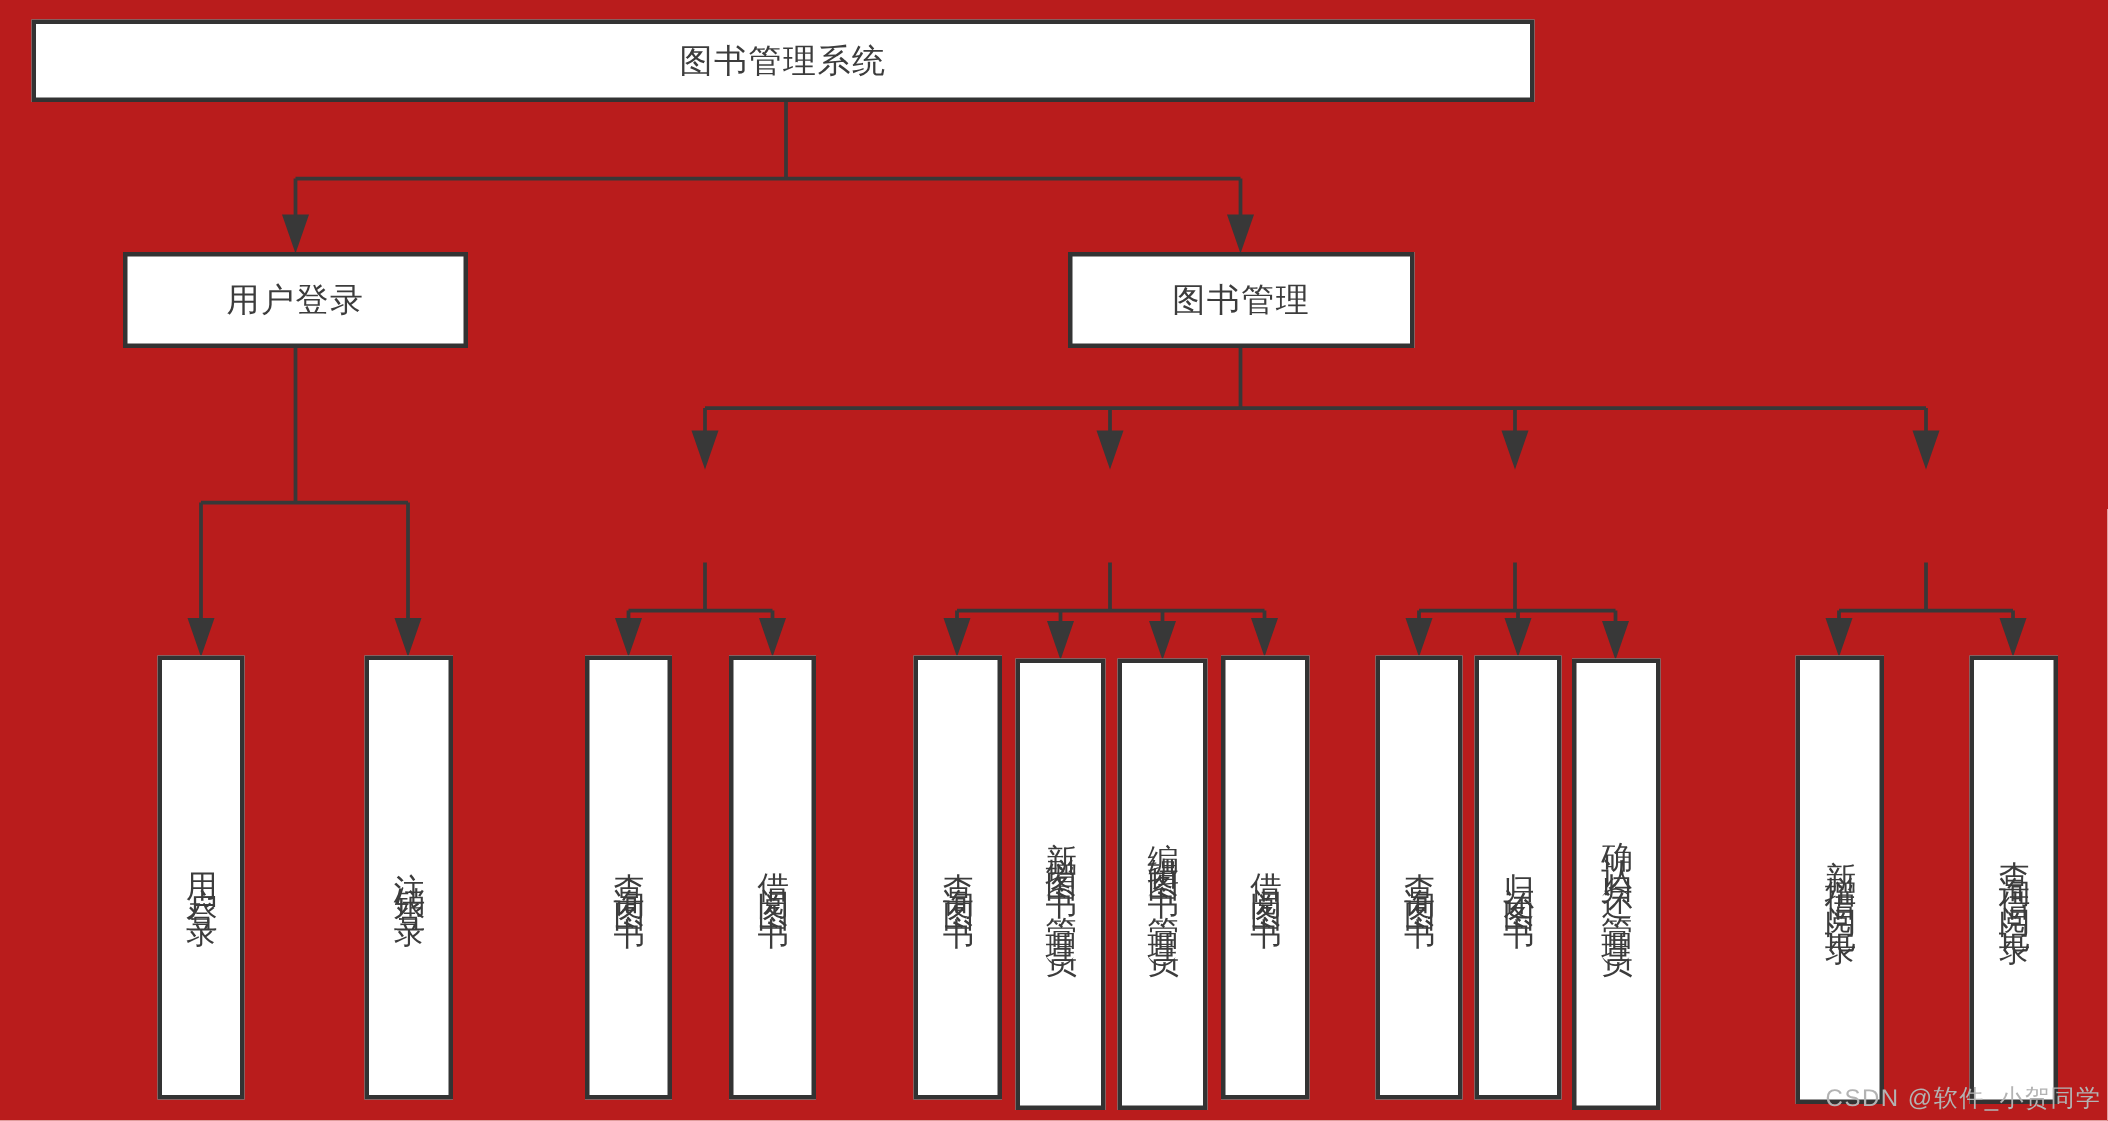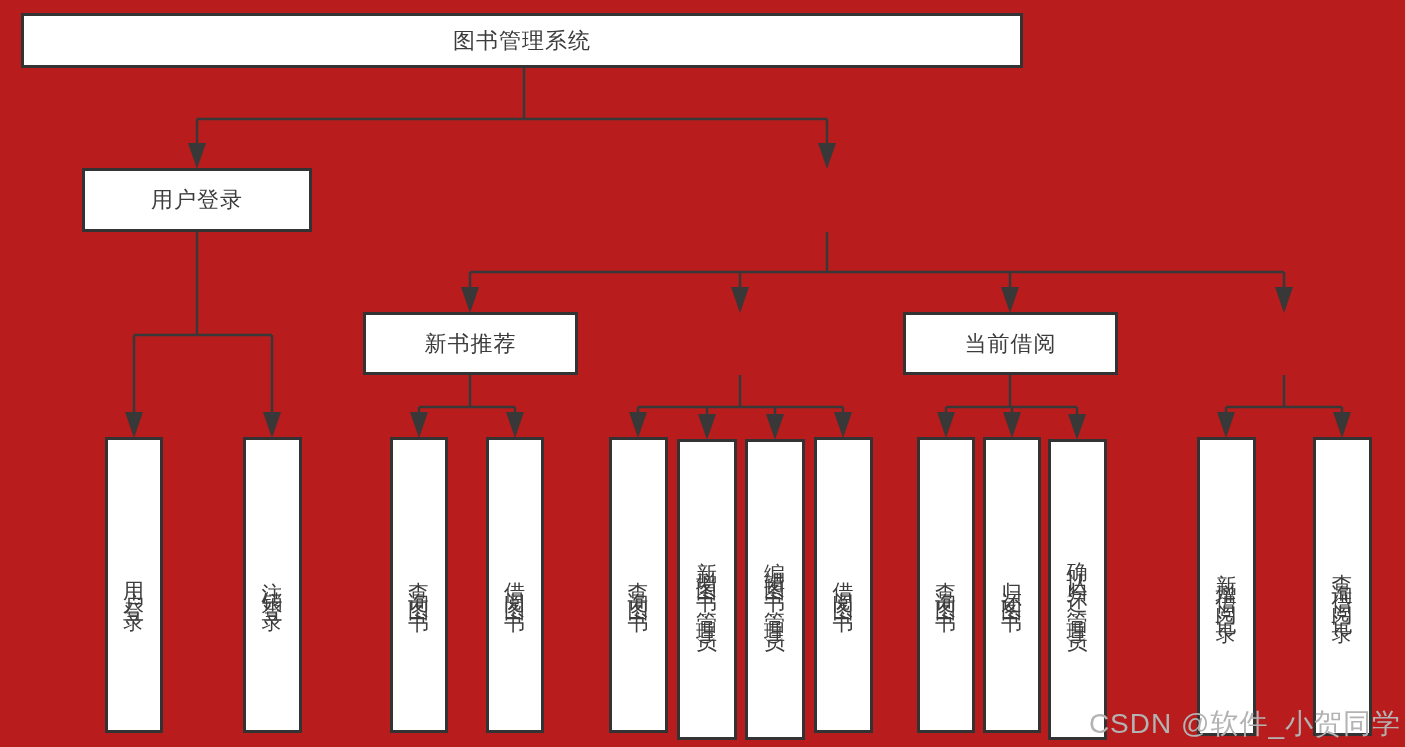--- a/index.html
+++ b/index.html
@@ -15,21 +15,21 @@
     border:3px solid #333333;display:flex;align-items:center;justify-content:center;
   }
   .hlabel{
     font-size:22px;color:#3c3c3c;letter-spacing:1px;white-space:nowrap;
   }
   .vlabel{
     writing-mode:vertical-rl;text-orientation:mixed;
     font-size:21px;color:#3c3c3c;letter-spacing:10px;line-height:1;
   }
   .watermark{
-    position:absolute;right:4px;bottom:4px;font-size:28px;color:#b3b3b3;
+    position:absolute;right:4px;bottom:4px;font-size:16px;color:#b3b3b3;
     letter-spacing:1px;z-index:5;white-space:nowrap;
   }
 </style>
 </head>
 <body>
 
 <div class="canvas">
 
   <svg class="edges" width="1405" height="747" viewBox="0 0 1405 747">
     <g>
@@ -76,27 +76,24 @@
     </g>
   </svg>
 
   <div class="hbox" style="left:21px;top:13px;width:1002px;height:55px">
     <span class="hlabel">图书管理系统</span>
   </div>
 
   <div class="hbox" style="left:82px;top:168px;width:230px;height:64px">
     <span class="hlabel">用户登录</span>
   </div>
+  <div class="hbox" style="left:712px;top:168px;width:231px;height:64px">
+    <span class="hlabel">图书管理</span>
+  </div>
 
-  <div class="hbox" style="left:363px;top:312px;width:215px;height:63px">
-    <span class="hlabel">新书推荐</span>
-  </div>
-  <div class="hbox" style="left:903px;top:312px;width:215px;height:63px">
-    <span class="hlabel">当前借阅</span>
-  </div>
 
   <div class="vbox" style="left:105px;top:437px;width:58px;height:296px">
     <span class="vlabel">用户登录</span>
   </div>
   <div class="vbox" style="left:243px;top:437px;width:59px;height:296px">
     <span class="vlabel">注销登录</span>
   </div>
 
   <div class="vbox" style="left:390px;top:437px;width:58px;height:296px">
     <span class="vlabel">查询图书</span>

